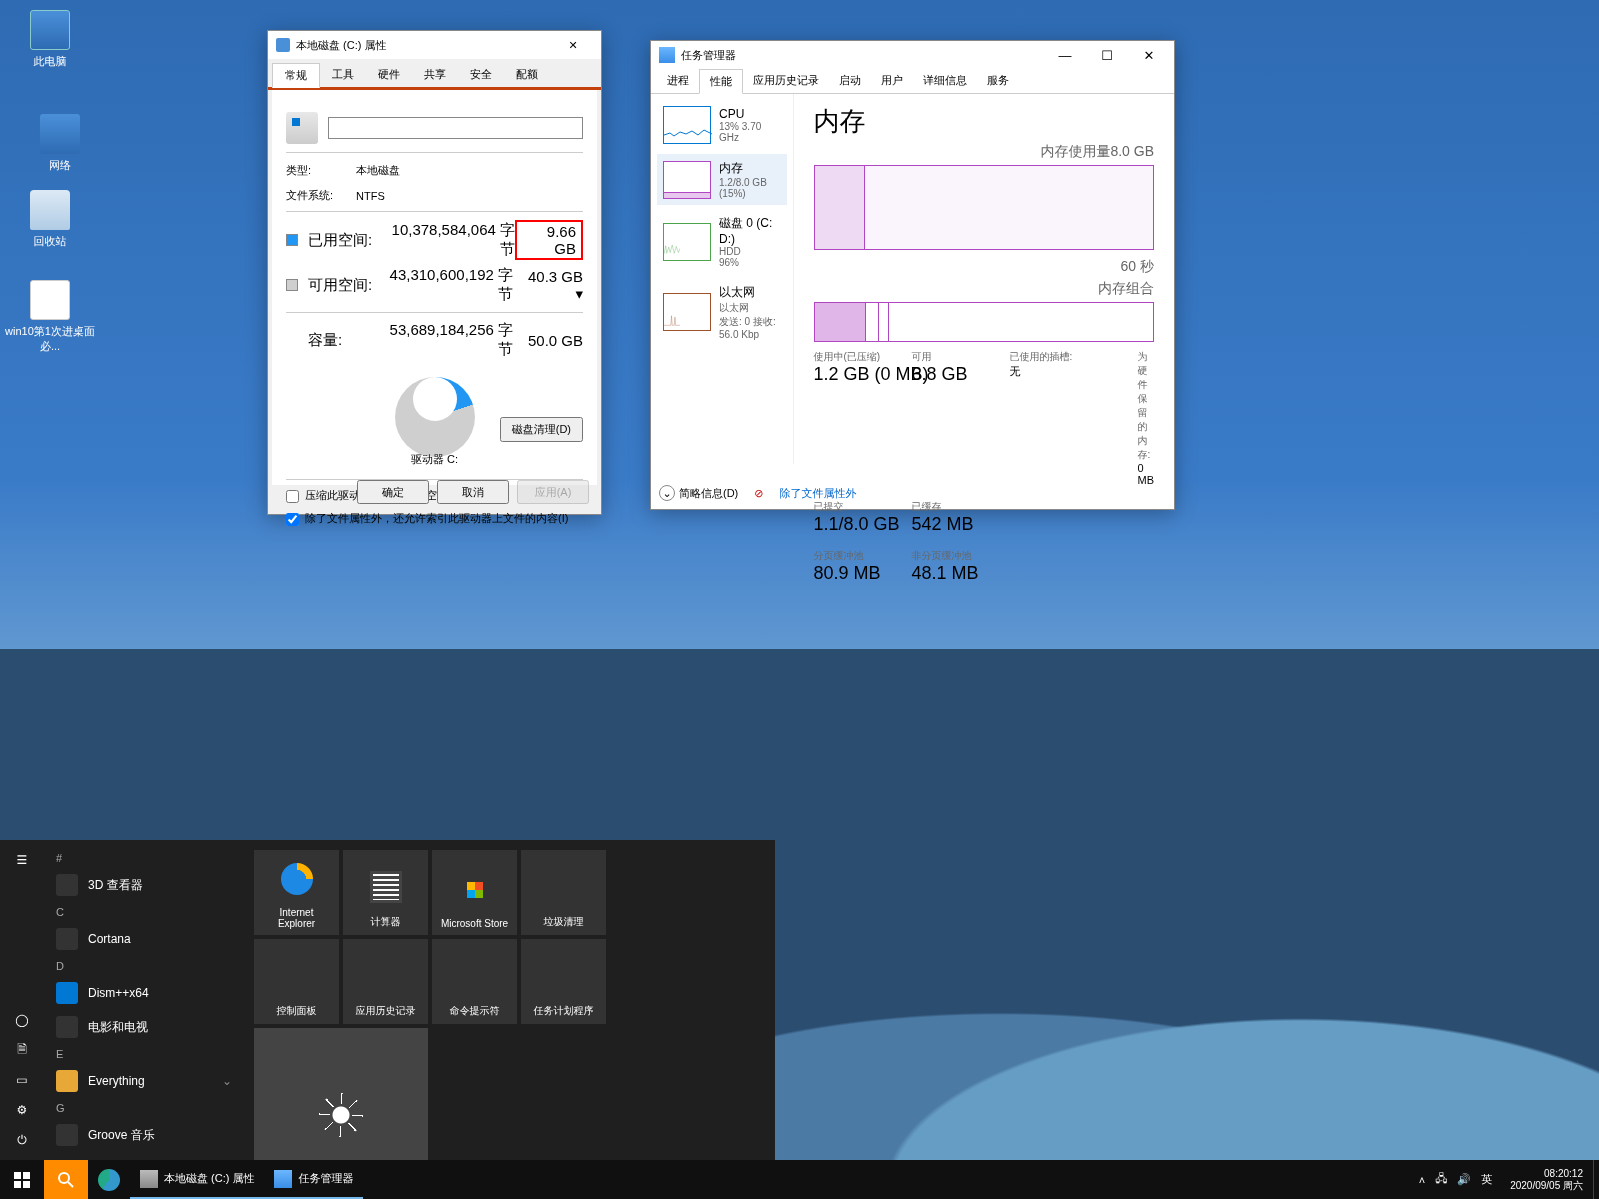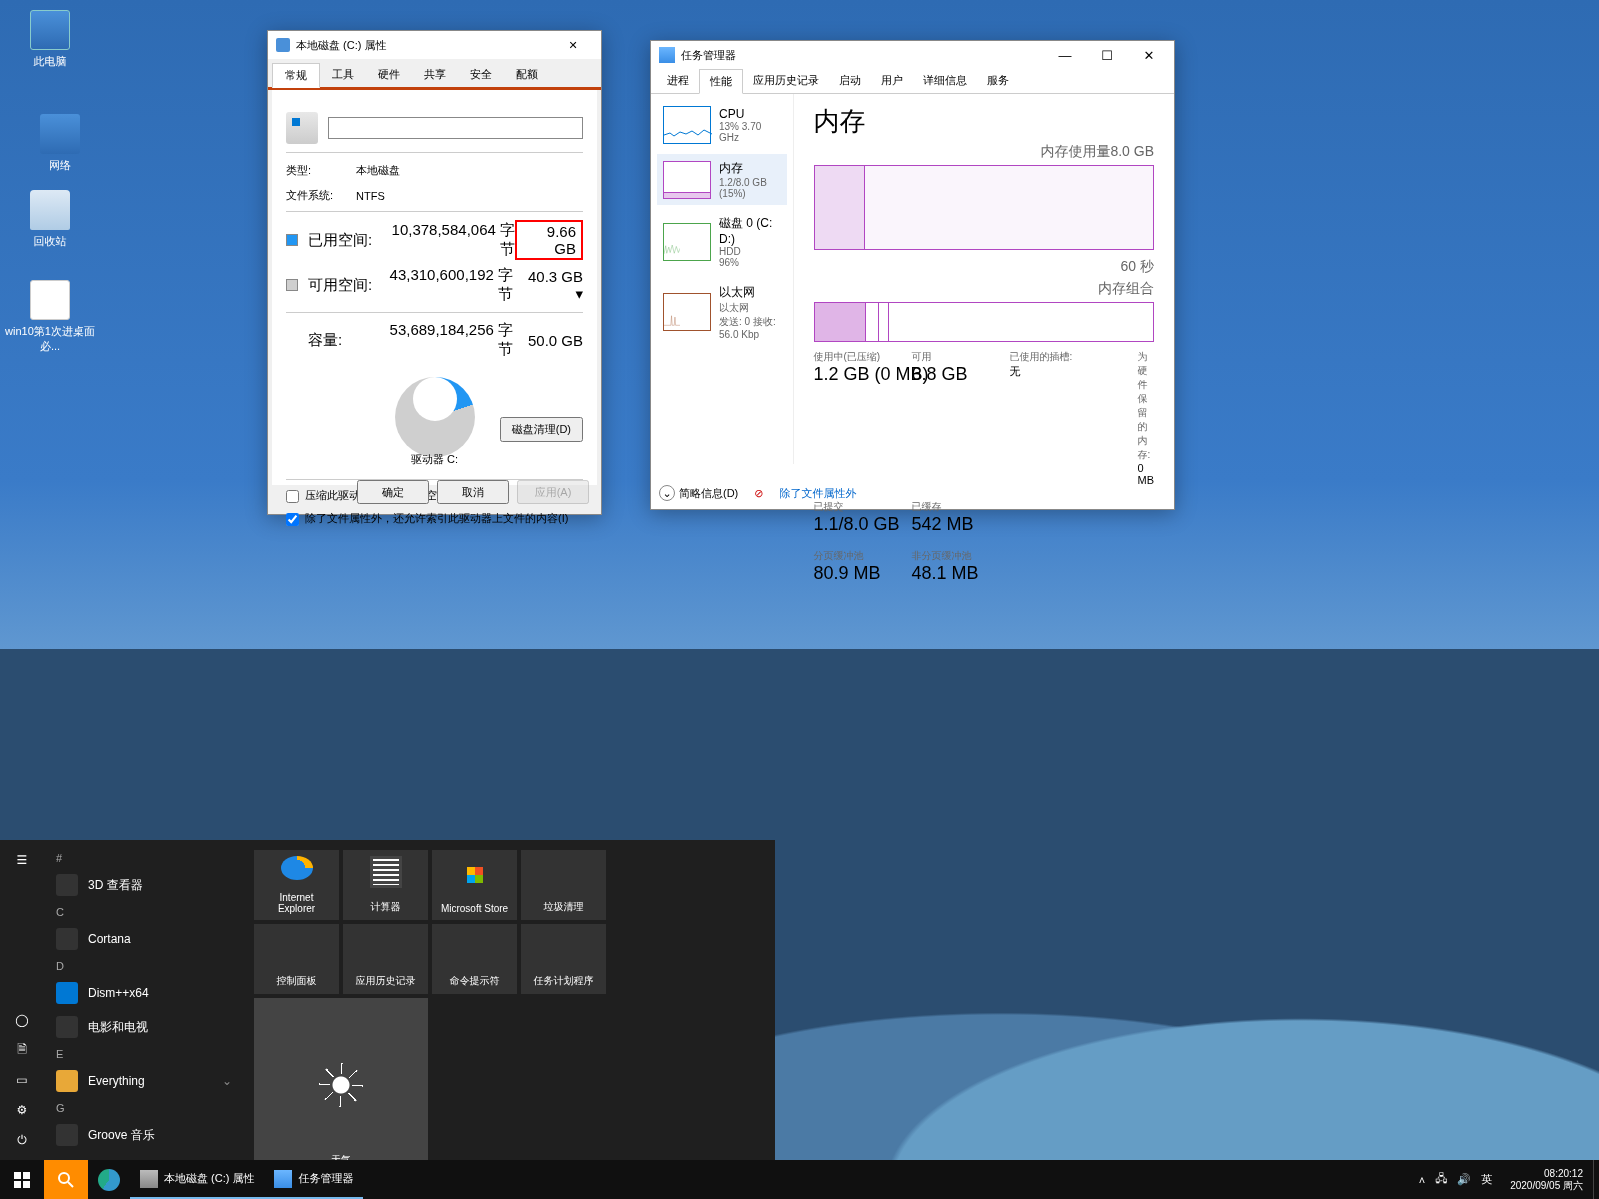--- a/index.html
+++ b/index.html
@@ -88,21 +88,21 @@
 .start-menu{position:absolute;bottom:39px;left:0;width:775px;height:320px;background:#1f1f1f;color:#fff;display:flex;font-size:12px;}
 .sm-rail{width:44px;display:flex;flex-direction:column;align-items:center;padding:10px 0;gap:10px;}
 .sm-rail .ricon{width:20px;height:20px;cursor:pointer;display:flex;align-items:center;justify-content:center;color:#fff;}
 .sm-rail .spacer{flex:1;}
 .sm-apps{width:200px;padding:8px 0;overflow:hidden;}
 .sm-header{padding:4px 12px;font-size:11px;color:#aaa;}
 .sm-item{display:flex;align-items:center;padding:6px 12px;cursor:pointer;}
 .sm-item .ico{width:22px;height:22px;margin-right:10px;border-radius:3px;}
 .sm-item .chev{margin-left:auto;color:#888;}
 .sm-tiles{flex:1;padding:10px;display:flex;gap:4px;flex-wrap:wrap;align-content:flex-start;}
-.tile{width:85px;height:70px;background:#333;display:flex;flex-direction:column;align-items:center;justify-content:flex-end;padding:6px;cursor:pointer;font-size:10px;text-align:center;}
+.tile{width:85px;height:85px;background:#333;display:flex;flex-direction:column;align-items:center;justify-content:flex-end;padding:6px;cursor:pointer;font-size:10px;text-align:center;}
 .tile .tico{width:32px;height:32px;margin-bottom:12px;}
 .tile.large{width:174px;height:174px;background:#444;justify-content:center;}
 
 .taskbar{position:absolute;bottom:0;left:0;right:0;height:39px;background:#101010;display:flex;align-items:center;color:#fff;font-size:11px;}
 .tb-item{height:39px;display:flex;align-items:center;padding:0 10px;cursor:pointer;}
 .tb-item.active{border-bottom:2px solid #76b9ed;}
 .tb-start{width:44px;justify-content:center;}
 .tb-search{width:44px;justify-content:center;}
 .tb-task{gap:6px;}
 .tb-task .tico{width:18px;height:18px;}

